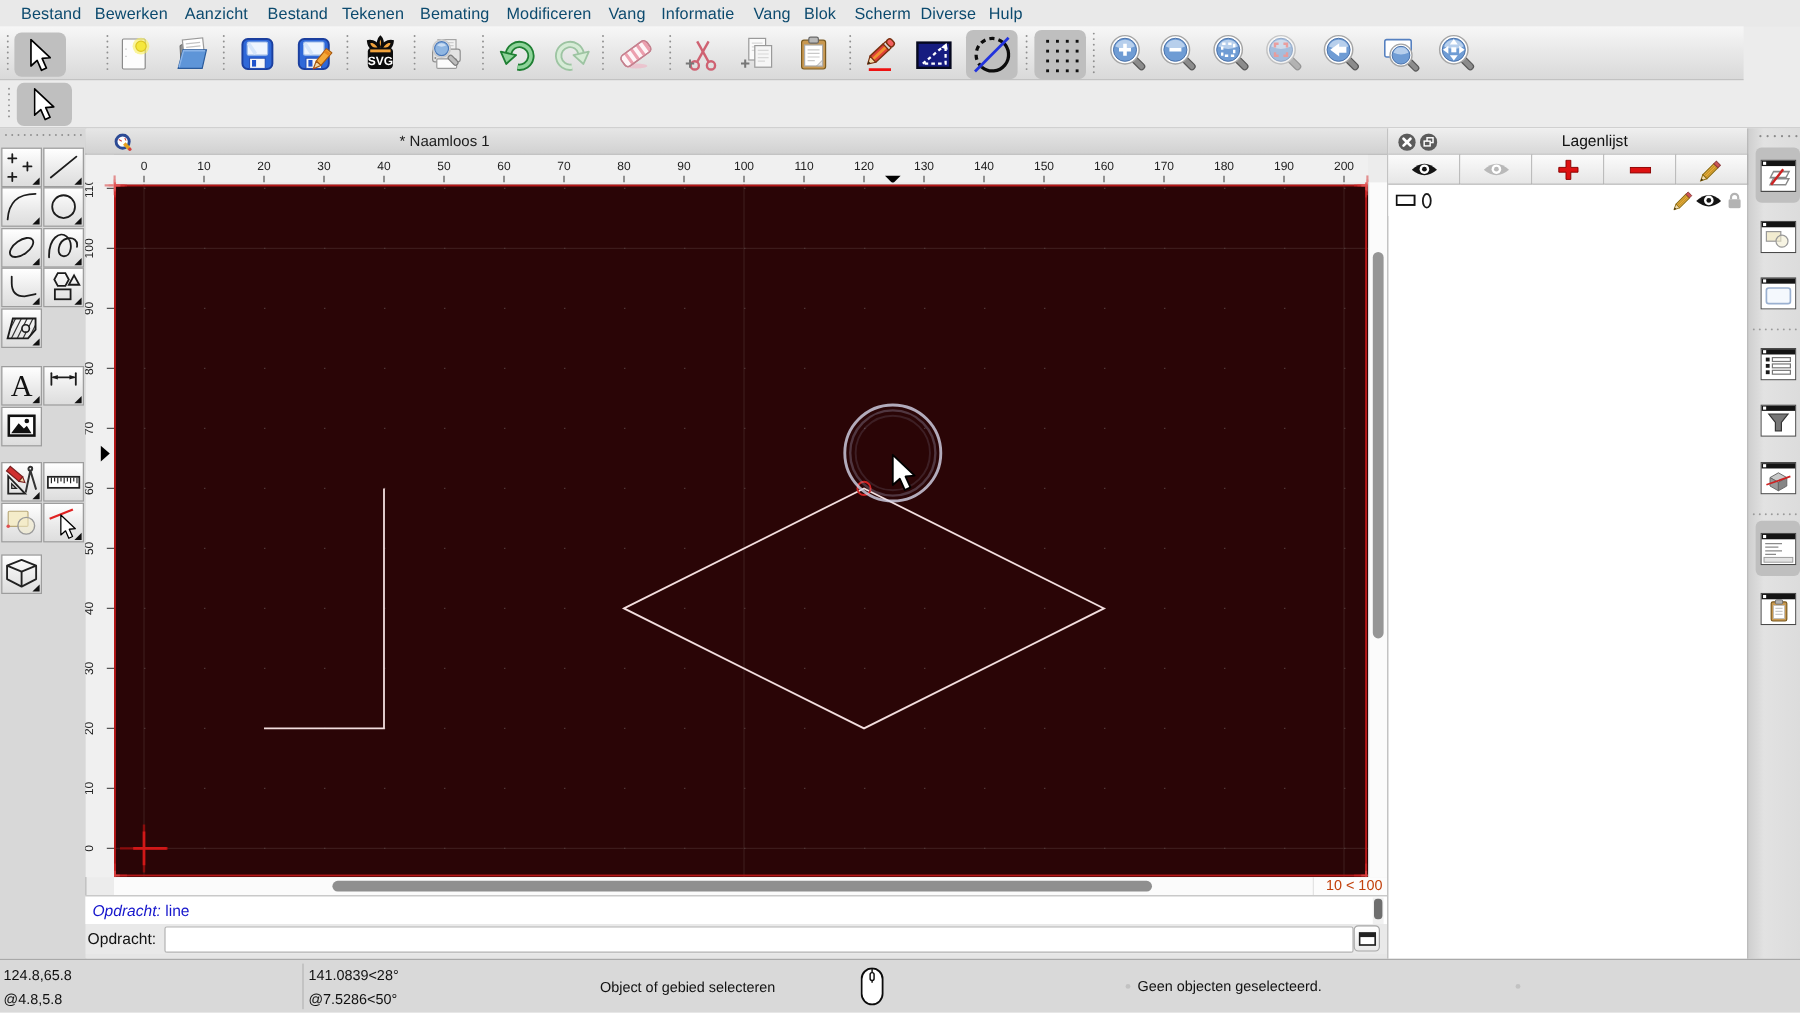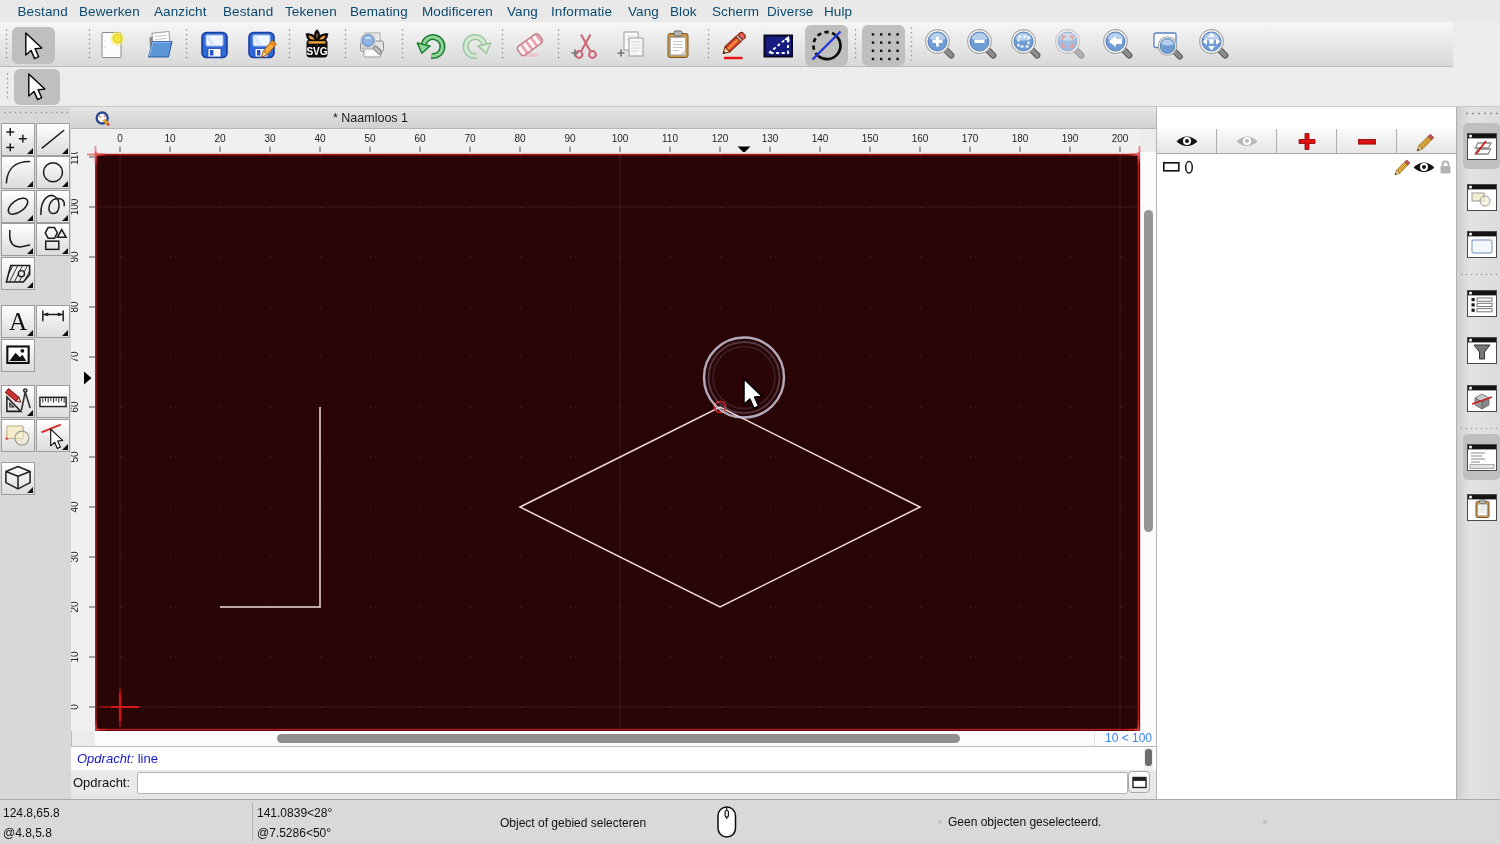--- a/index.html
+++ b/index.html
@@ -19,21 +19,21 @@
 #titlebar{left:71px;top:107px;width:1085px;height:22px;
  background:linear-gradient(#e6e6e6,#d1d1d1);border-bottom:1px solid #b5b5b5;box-sizing:border-box;}
 #titletext{position:absolute;left:262px;top:0;width:600px;text-align:left;
  line-height:22px;font-size:12.5px;color:#1a1a1a;}
 #rcorner{left:71px;top:129px;width:24px;height:23px;background:#f0f0f0;}
 #vscroll{left:1140px;top:152px;width:16px;height:579px;background:#fbfbfb;border-left:1px solid #d8d8d8;box-sizing:border-box;}
 #vthumb{position:absolute;left:3px;top:58px;width:9px;height:322px;background:#969696;border-radius:4.5px;}
 #hscroll{left:95px;top:731px;width:999px;height:15px;background:#fbfbfb;}
 #hthumb{position:absolute;left:182px;top:3px;width:683px;height:9px;background:#8f8f8f;border-radius:4.5px;}
 #gridlabel{left:1094px;top:731px;width:62px;height:15px;background:#fcfcfc;border-left:1px solid #e4e4e4;
- font-size:12px;color:#3b82f6;text-align:right;line-height:15px;padding-right:4px;box-sizing:border-box;}
+ font-size:12px;color:#c2410c;text-align:right;line-height:15px;padding-right:4px;box-sizing:border-box;}
 #cmdhist{left:71px;top:746px;width:1085px;height:24px;background:#ffffff;border-top:1px solid #bcbcbc;box-sizing:border-box;padding-left:12px;}
 #cmdhist .t{position:absolute;left:6px;top:0;line-height:23px;font-size:13px;color:#1616cc;}
 #histsb{position:absolute;right:3px;top:1px;width:9px;height:22px;background:#f0f0f0;}
 #histthumb{position:absolute;left:1px;top:1px;width:7px;height:17px;background:#6e6e6e;border-radius:3px;}
 #cmdrow{left:71px;top:770px;width:1085px;height:25px;background:#e9e9e9;}
 #cmdrow .lbl{position:absolute;left:2px;top:0;line-height:25px;font-size:13px;color:#111;}
 #cmdfield{position:absolute;left:66px;top:2px;width:989px;height:20px;background:#fff;
  border:1px solid #b3b3b3;border-radius:2px;}
 #cmdbtn{position:absolute;left:1057px;top:1px;width:22px;height:22px;
  background:linear-gradient(#ffffff,#e9e9e9);border:1px solid #a8a8a8;border-radius:4px;box-sizing:border-box;}
@@ -737,20 +737,32 @@
       <div id="cmdfield"></div>
       <div id="cmdbtn">
         <svg class="abs" style="left:3px;top:4px;" width="15" height="13" viewBox="0 0 15 13" xmlns="http://www.w3.org/2000/svg">
           <rect x="1" y="1.5" width="13" height="10" fill="#fff" stroke="#222" stroke-width="1.4"></rect>
           <rect x="1" y="1.5" width="13" height="3.4" fill="#222"></rect>
         </svg>
       </div>
     </div>
 <div id="gap795" class="abs"></div>
 <div id="lpanel" class="abs">
+<div id="lphead">
+<svg class="abs" style="left:8px;top:4px;" width="15" height="15" viewBox="0 0 15 15" xmlns="http://www.w3.org/2000/svg">
+          <circle cx="7.5" cy="7.5" r="7.2" fill="#5b5b5b"></circle>
+          <path d="M4.6,4.6 L10.4,10.4 M10.4,4.6 L4.6,10.4" stroke="#fff" stroke-width="2.2" stroke-linecap="round"></path>
+        </svg>
+        <svg class="abs" style="left:26px;top:4px;" width="15" height="15" viewBox="0 0 15 15" xmlns="http://www.w3.org/2000/svg">
+          <circle cx="7.5" cy="7.5" r="7.2" fill="#5b5b5b"></circle>
+          <rect x="6.2" y="3.8" width="5" height="4" fill="none" stroke="#fff" stroke-width="1.2"></rect>
+          <rect x="3.8" y="6.6" width="5" height="4" fill="#5b5b5b" stroke="#fff" stroke-width="1.2"></rect>
+        </svg>
+<div class="ttl">Lagenlijst</div>
+      </div>
 <div class="lpbtn" style="left:0px">
         <svg class="abs" style="left:19px;top:6px;" width="22" height="13" viewBox="0 0 22 13" xmlns="http://www.w3.org/2000/svg">
           <path d="M0.5,6.5 Q11,-3.5 21.5,6.5 Q11,15.5 0.5,6.5 Z" fill="#141414"></path>
           <circle cx="11" cy="6" r="4" fill="#fff"></circle>
           <circle cx="11" cy="6" r="2" fill="#141414"></circle>
         </svg>
       </div>
 <div class="lpbtn" style="left:60px">
         <svg class="abs" style="left:19px;top:6px;" width="22" height="13" viewBox="0 0 22 13" xmlns="http://www.w3.org/2000/svg">
           <path d="M0.5,6.5 Q11,-3.5 21.5,6.5 Q11,15.5 0.5,6.5 Z" fill="#b9b9b9"></path>

